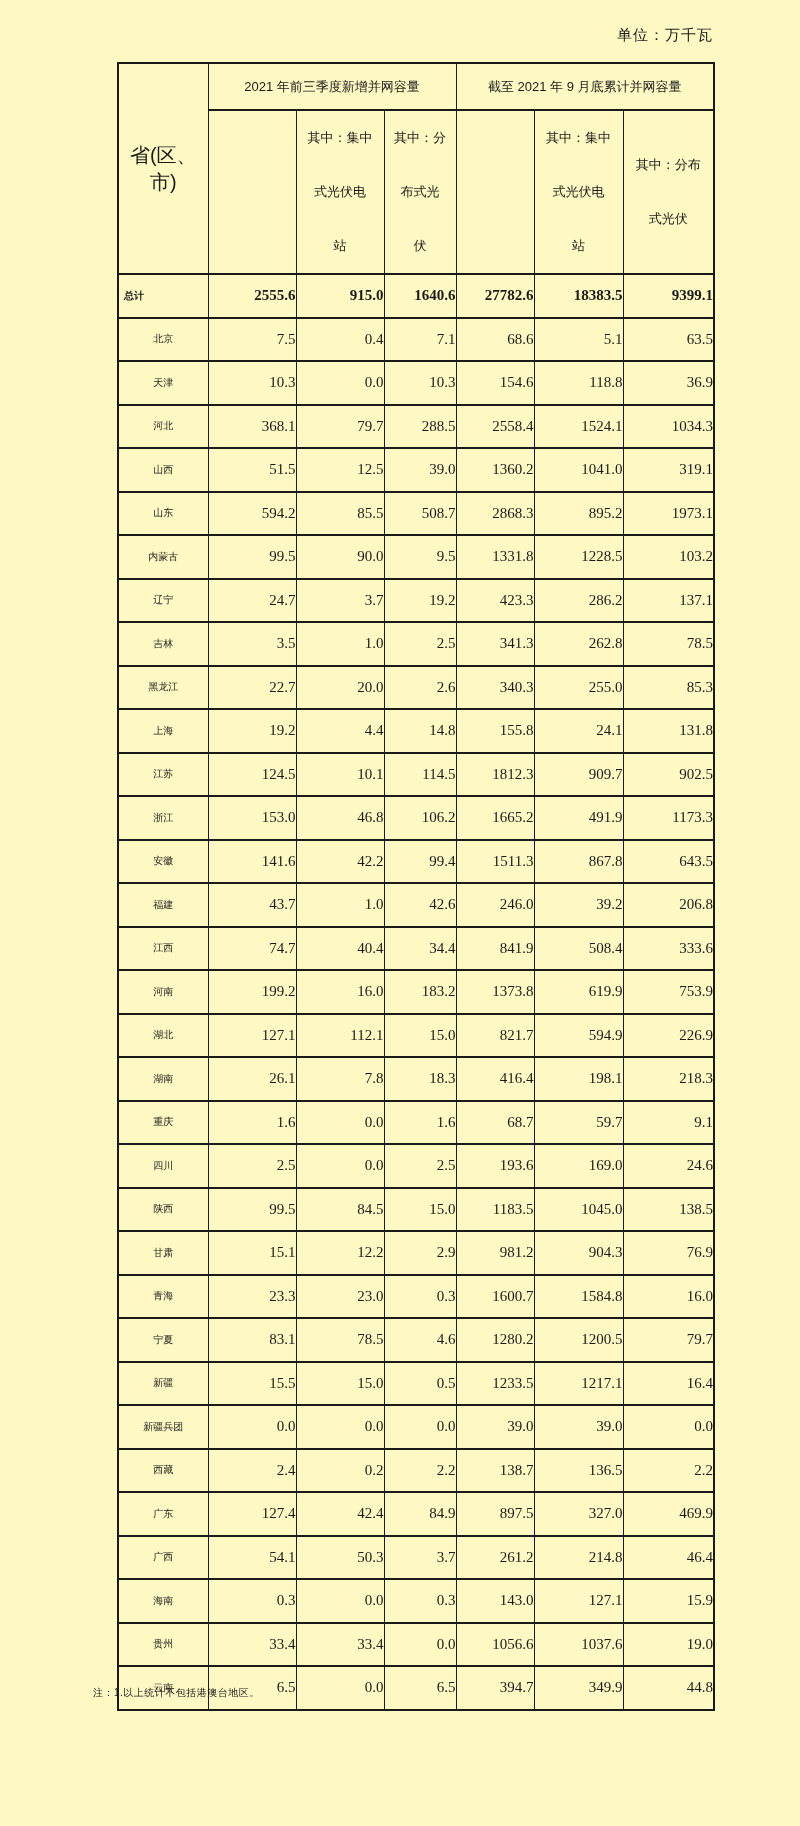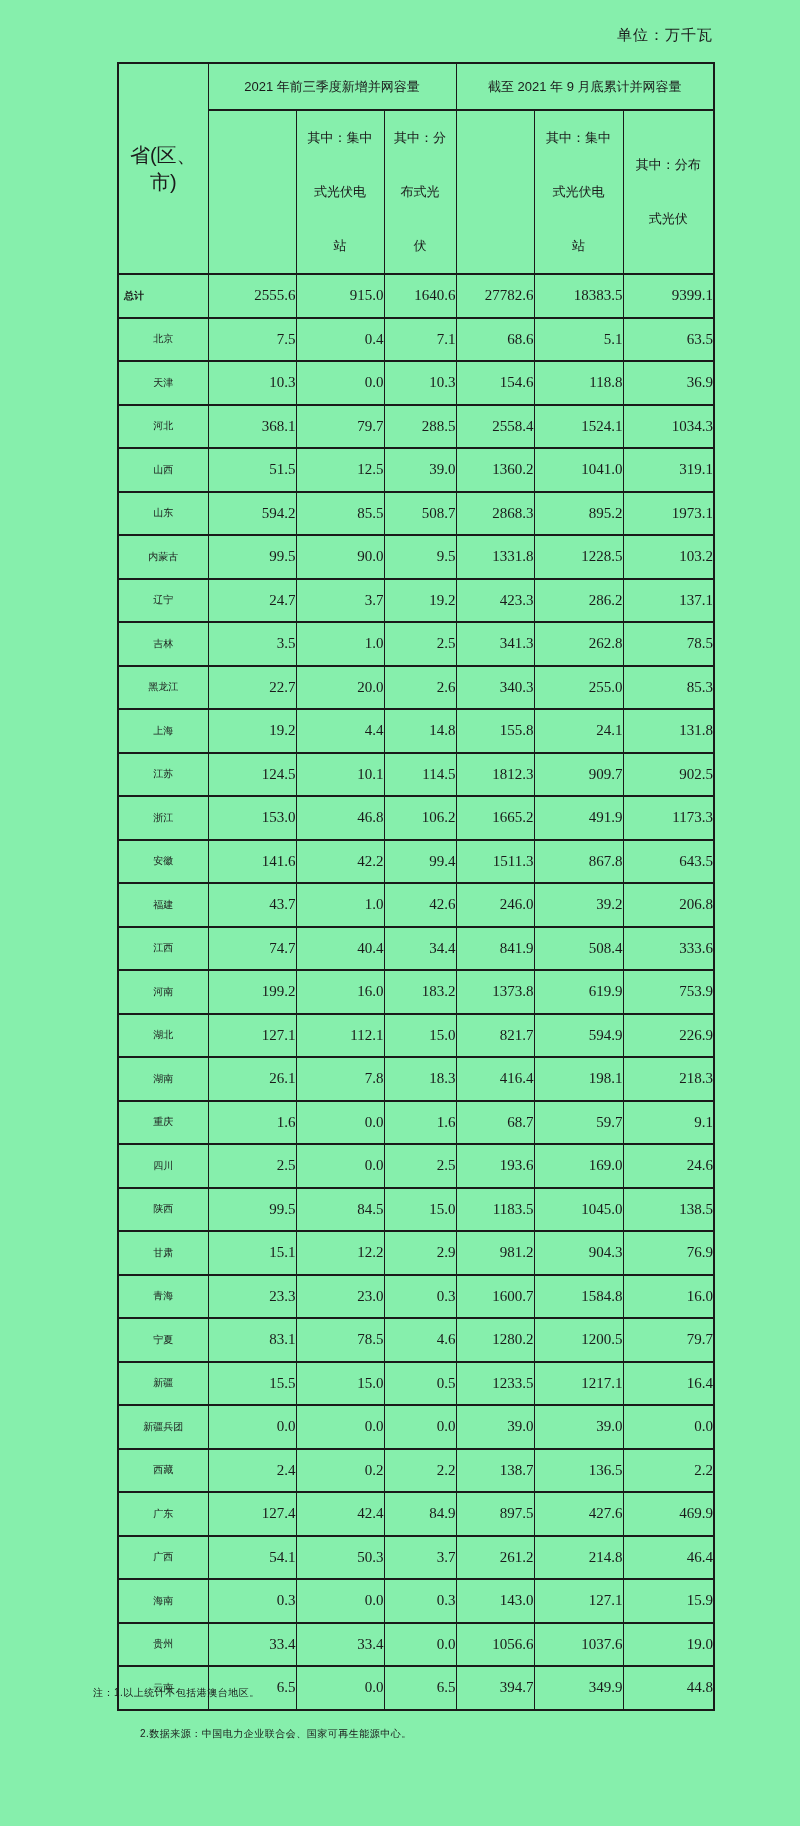--- a/index.html
+++ b/index.html
@@ -1,17 +1,17 @@
 <!DOCTYPE html>
 <html lang="zh"><head>
 <meta charset="utf-8">
 <style>
   html,body{margin:0;padding:0;background:#ffffff;}
   body{width:800px;height:1826px;font-family:"Liberation Sans",sans-serif;color:#1a1a1a;}
-  .page{position:relative;width:800px;height:1826px;background:#86efac;overflow:hidden;}
+  .page{position:relative;width:800px;height:1826px;background:#fef9c3;overflow:hidden;}
 
   .unit-label{
     position:absolute;top:26px;left:0;width:713px;
     text-align:right;font-size:15px;letter-spacing:1px;
   }
 
   table.capacity{
     position:absolute;left:117px;top:62px;width:596px;
     border-collapse:collapse;table-layout:fixed;
     border:2px solid #1a1a1a;
@@ -27,21 +27,21 @@
   th.sub{height:126px;white-space:pre-line;line-height:54px;}
   th.province-head{text-align:center;font-size:20px;}
 
   tbody tr{height:43.5px;}
   td.label{text-align:center;font-size:10px;font-family:"Liberation Sans",sans-serif;}
   td.num{
     text-align:right;padding-right:9px;font-size:15px;
     font-family:"Liberation Serif",serif;
   }
   tr.total td.label{text-align:left;padding-left:5px;font-weight:bold;}
-  tr.total td.num{font-weight:normal;}
+  tr.total td.num{font-weight:bold;}
 
   .note{position:absolute;font-size:10px;letter-spacing:0.5px;}
   .note-1{left:93px;top:1686px;}
   .note-2{left:140px;top:1727px;}
 </style>
 </head>
 <body>
 
 <div class="page">
 
@@ -331,21 +331,21 @@
           <td class="num">138.7</td>
           <td class="num">136.5</td>
           <td class="num">2.2</td>
         </tr>
         <tr>
           <td class="label">广东</td>
           <td class="num">127.4</td>
           <td class="num">42.4</td>
           <td class="num">84.9</td>
           <td class="num">897.5</td>
-          <td class="num">427.6</td>
+          <td class="num">327.0</td>
           <td class="num">469.9</td>
         </tr>
         <tr>
           <td class="label">广西</td>
           <td class="num">54.1</td>
           <td class="num">50.3</td>
           <td class="num">3.7</td>
           <td class="num">261.2</td>
           <td class="num">214.8</td>
           <td class="num">46.4</td>
@@ -374,15 +374,14 @@
           <td class="num">0.0</td>
           <td class="num">6.5</td>
           <td class="num">394.7</td>
           <td class="num">349.9</td>
           <td class="num">44.8</td>
         </tr>
       </tbody>
   </table>
 
   <div class="note note-1">注：1.以上统计不包括港澳台地区。</div>
-  <div class="note note-2">2.数据来源：中国电力企业联合会、国家可再生能源中心。</div>
 
 </div>
 
 </body></html>

